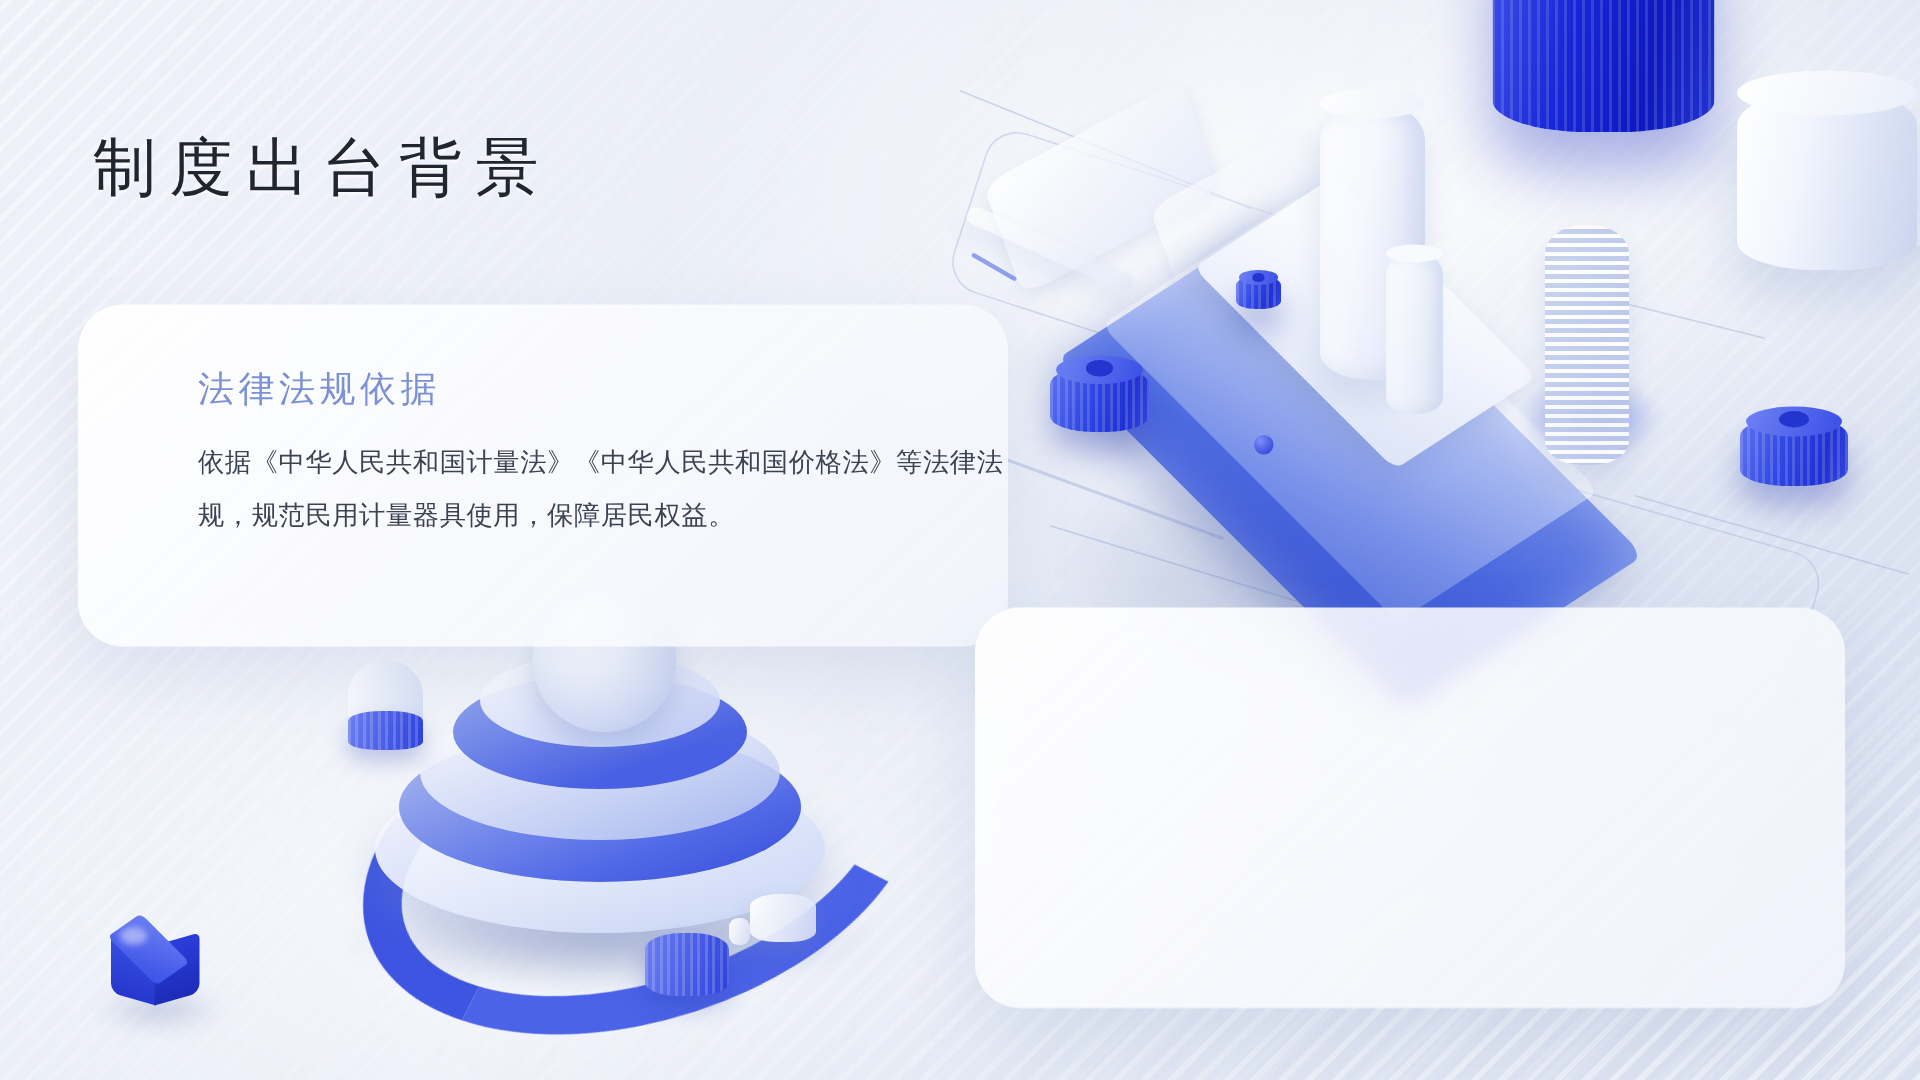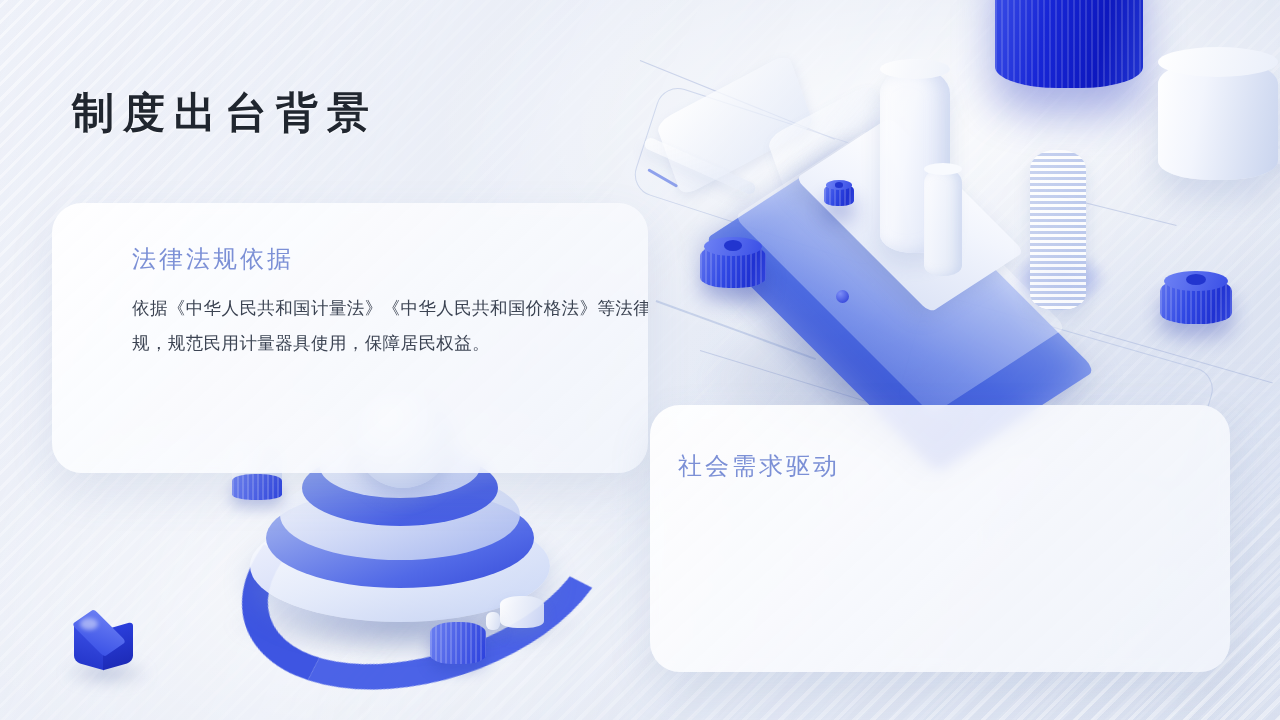--- a/index.html
+++ b/index.html
@@ -247,37 +247,37 @@
   
   .pill{
     position:absolute;border-radius:18px;
     background:linear-gradient(140deg,rgba(255,255,255,.9),rgba(216,225,245,.55));
     box-shadow:0 8px 14px rgba(130,150,200,.16);
   }
   .pill.iso{transform:rotate(-28deg) skewX(-8deg) scaleY(.52);}
 
   
   .title{
-    position:absolute;left:72px;top:88px;
+    position:absolute;left:62px;top:88px;
     font-size:42px;line-height:1.2;letter-spacing:9px;
-    color:#20262f;font-weight:700;
+    color:#20262f;font-weight:400;
     font-family:"Liberation Serif","DejaVu Serif",serif;
     text-shadow:0 1px 2px rgba(255,255,255,.8);
     white-space:nowrap;
   }
 
   .card{
     position:absolute;border-radius:30px;
     background:linear-gradient(138deg,rgba(255,255,255,.92) 0%,rgba(250,251,254,.86) 48%,rgba(243,246,252,.80) 100%);
     box-shadow:0 18px 44px rgba(108,128,180,.13);
     backdrop-filter:blur(6px);
     -webkit-backdrop-filter:blur(6px);
     overflow:hidden;
   }
-  .card-1{left:52px;top:203px;width:596px;height:270px;}
+  .card-1{left:52px;top:203px;width:596px;height:228px;padding-left:24px;}
   .card-2{left:650px;top:405px;width:580px;height:267px;}
 
   .card-h{
     position:absolute;left:0;right:0;
     font-size:24px;letter-spacing:3px;color:#7c90d6;
     font-family:"Liberation Serif","DejaVu Serif",serif;
   }
   .card-1 .card-h{left:80px;top:40px;}
   .card-2 .card-h{left:28px;top:45px;}
 
@@ -359,16 +359,15 @@
   </div>
 
   <div class="title">制度出台背景</div>
 
   <div class="card card-1">
     <div class="card-h">法律法规依据</div>
     <div class="card-b">依据《中华人民共和国计量法》《中华人民共和国价格法》等法律法规，规范民用计量器具使用，保障居民权益。</div>
   </div>
 
   <div class="card card-2">
-    <div class="card-h">社会需求驱动</div>
   </div>
 
 </div>
 
 </body></html>

